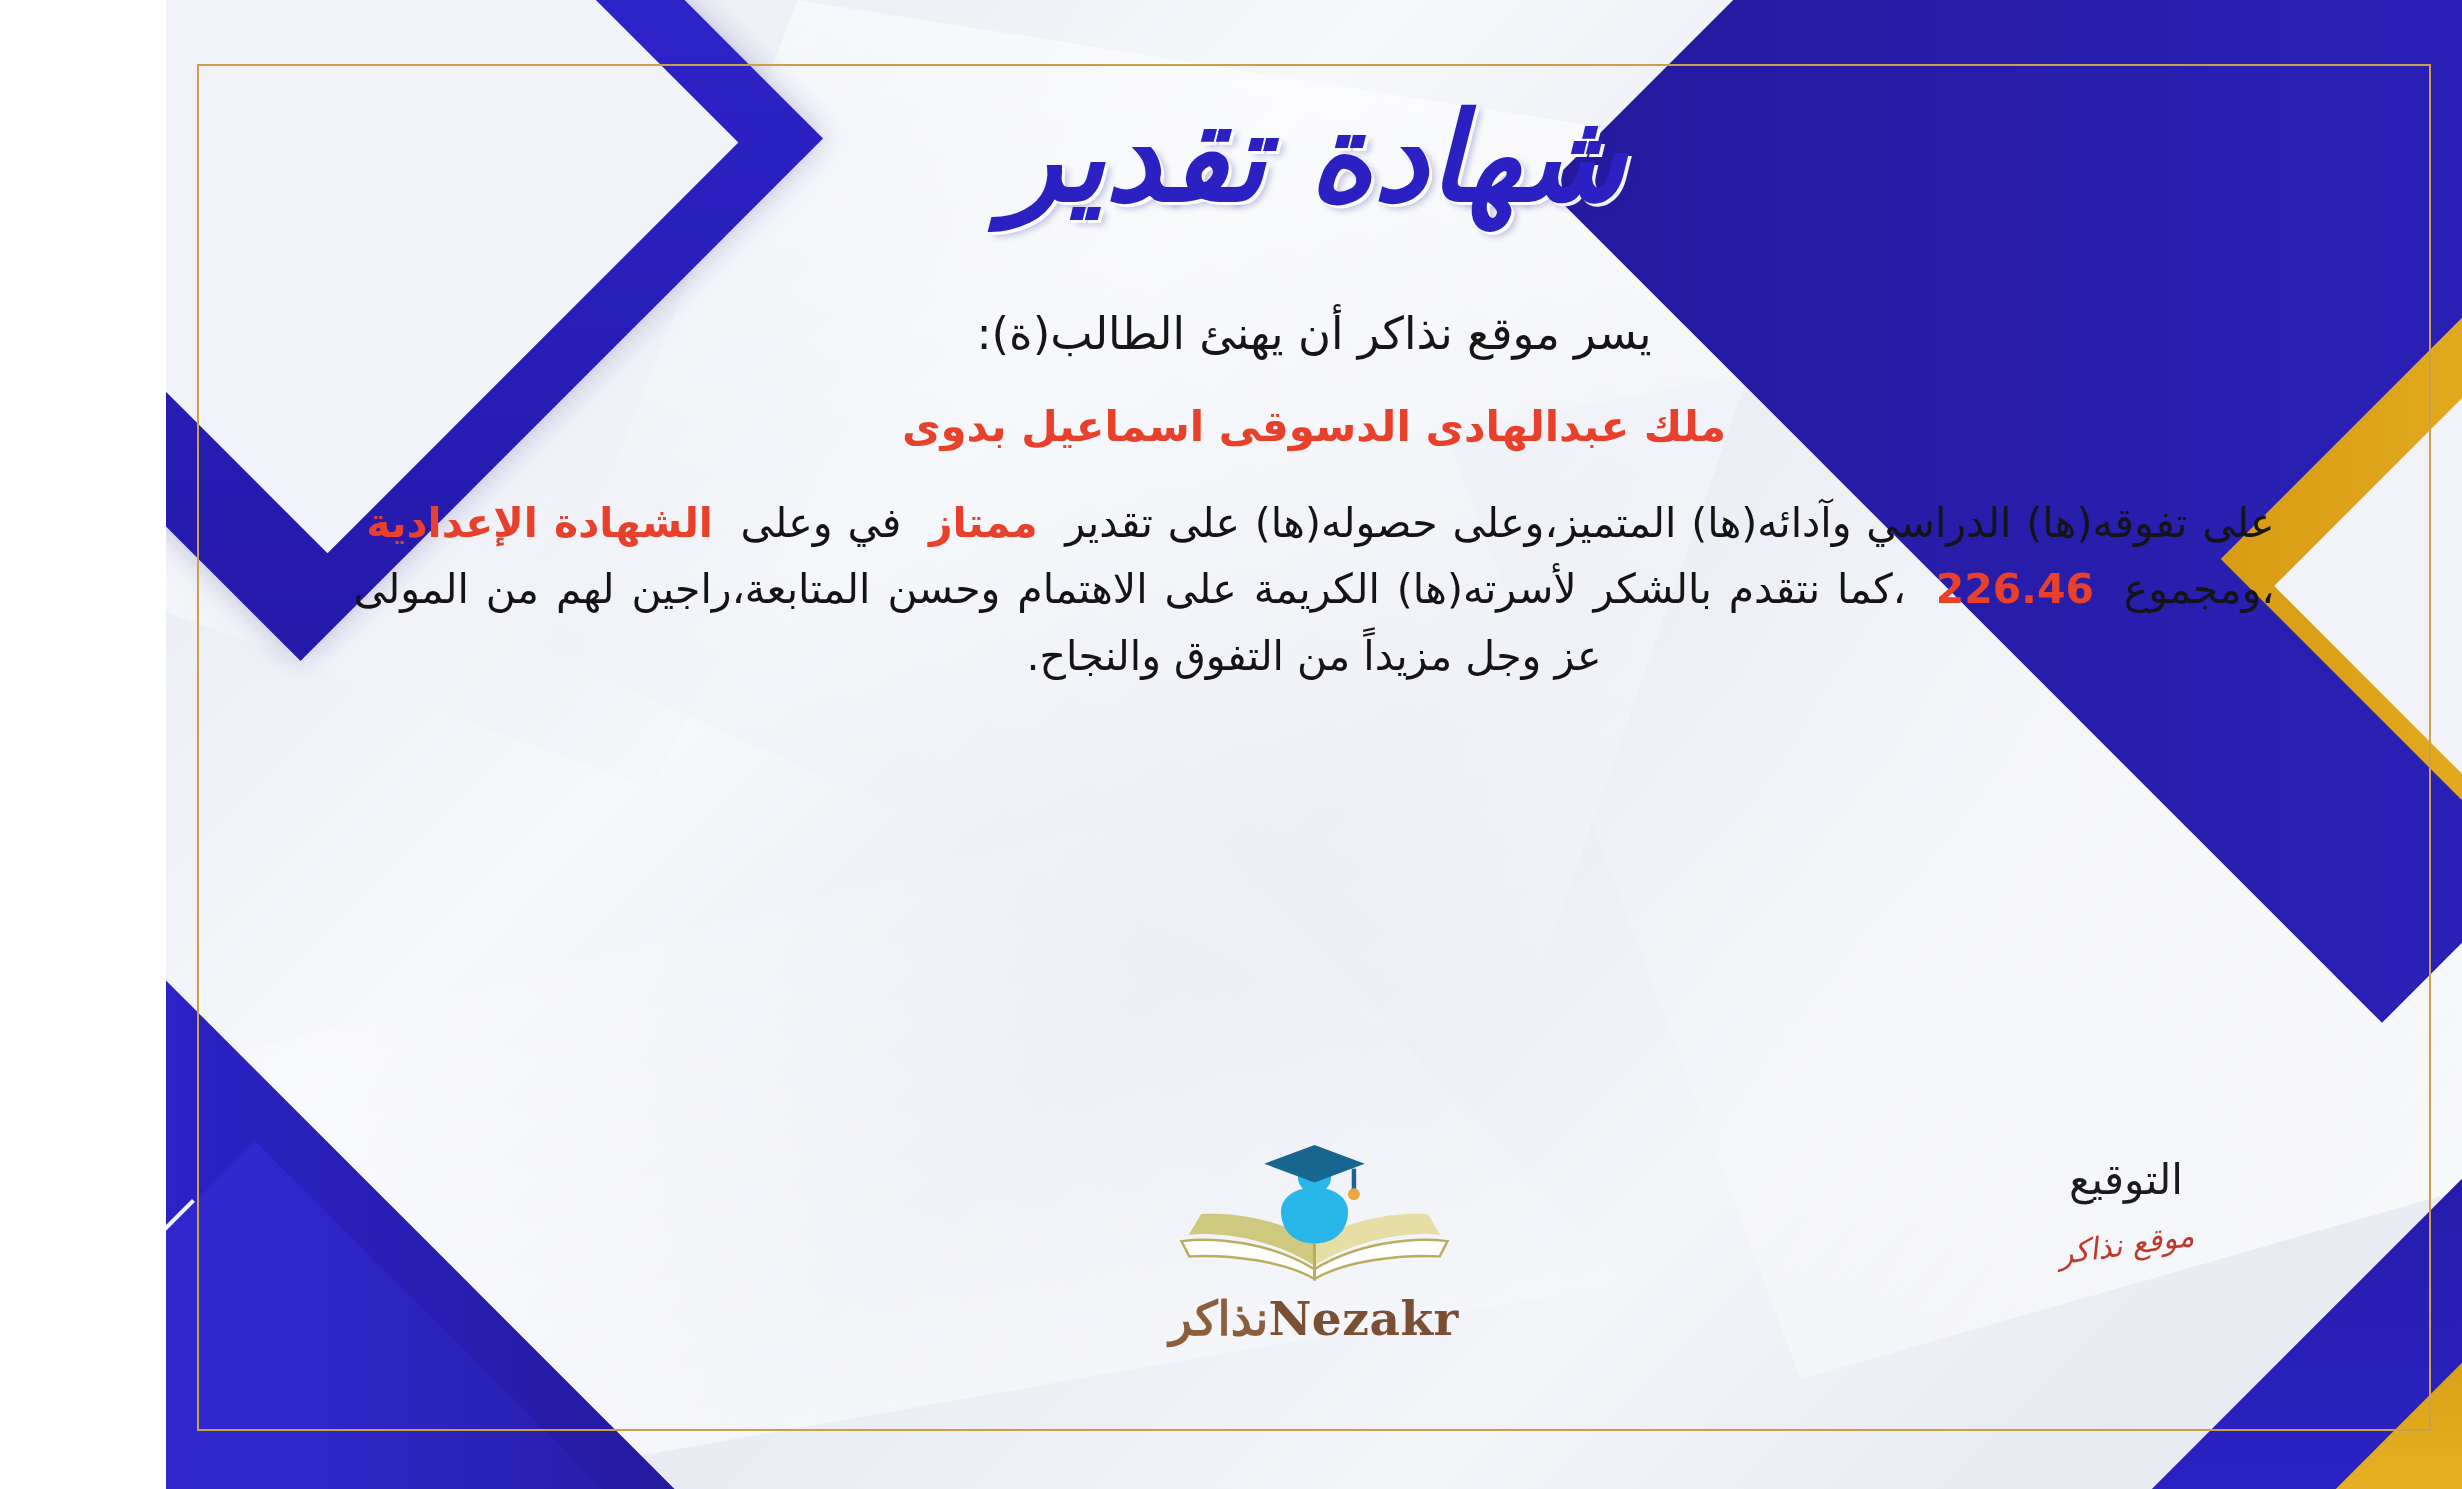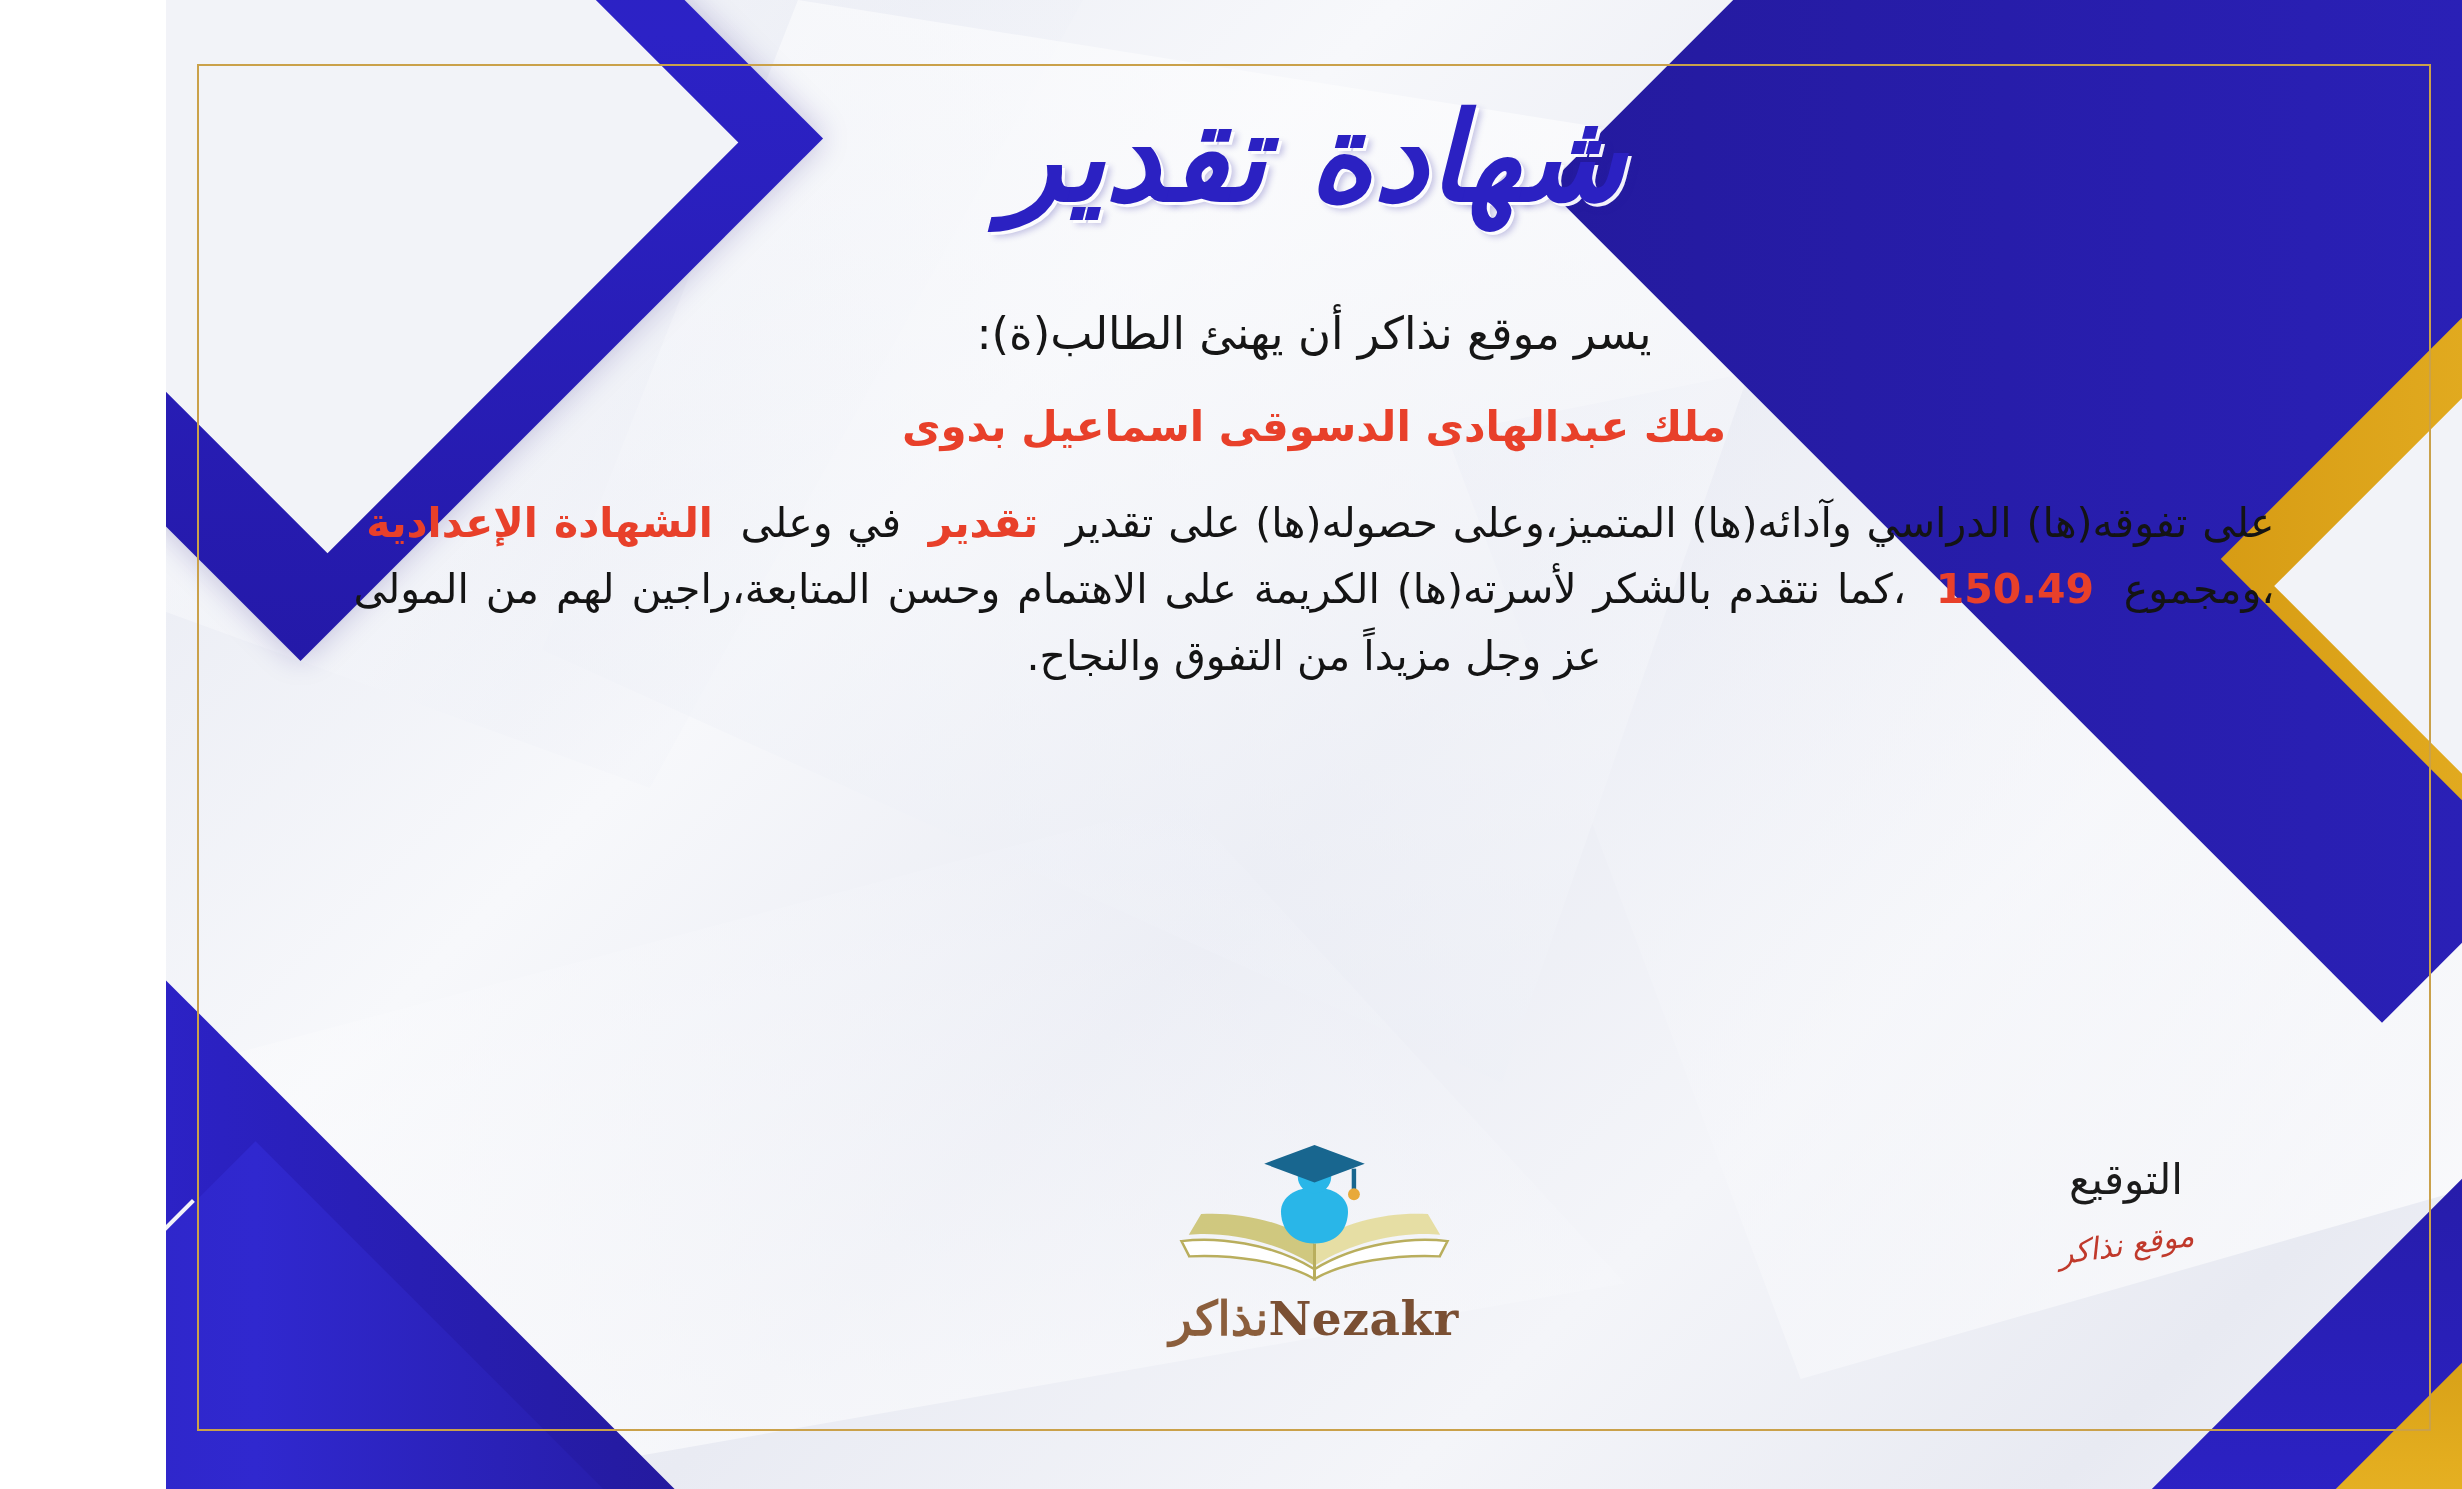--- a/index.html
+++ b/index.html
@@ -283,25 +283,25 @@
     <div class="cert-title">شهادة تقدير</div>
 
     <div class="body-text">
 
       <div class="line-intro">يسر موقع نذاكر أن يهنئ الطالب(ة):</div>
 
       <div class="student-name">ملك عبدالهادى الدسوقى اسماعيل بدوى</div>
 
       <div class="paragraph">
         <span>على تفوقه(ها) الدراسي وآدائه(ها) المتميز،وعلى حصوله(ها) على تقدير</span>
-        <span class="hl-spaced">تقدير</span>
+        <span class="hl-spaced">ممتاز</span>
         <span>في وعلى</span>
         <span class="hl-spaced">الشهادة الإعدادية</span>
         <span>،ومجموع</span>
-        <span class="hl-spaced">150.49</span>
+        <span class="hl-spaced">226.46</span>
         <span>،كما نتقدم بالشكر لأسرته(ها) الكريمة على الاهتمام وحسن المتابعة،راجين لهم من المولى عز وجل مزيداً من التفوق والنجاح.</span>
       </div>
     </div>
 
     <div class="footer-row">
 
       <div class="signature-block">
         <div class="signature-label">التوقيع</div>
         <div class="signature-script">موقع نذاكر</div>
       </div>

